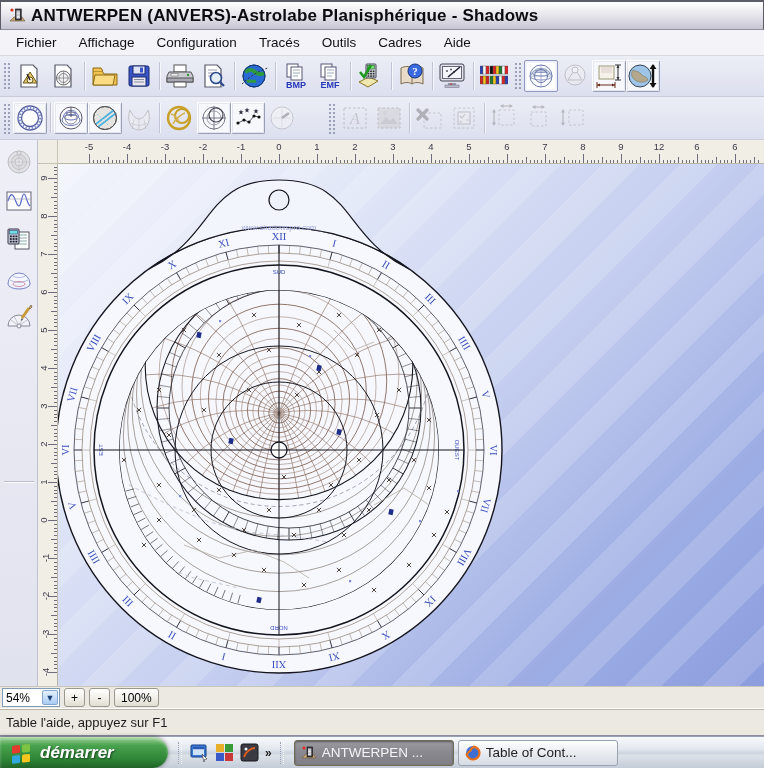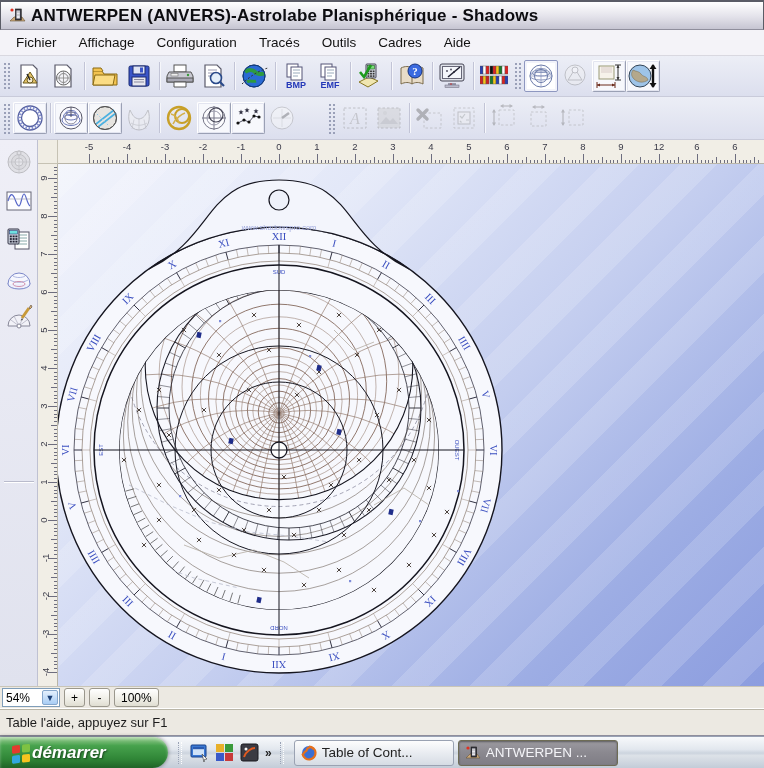--- a/index.html
+++ b/index.html
@@ -56,21 +56,21 @@
   .combo .carrow { width:16px; height:15px; margin:1px; border-radius:2px; background:linear-gradient(#e4f0fd,#a9cdf4); border:1px solid #86a7cc; display:flex; align-items:center; justify-content:center; font-size:9px; color:#1b3f76; }
   .xpbtn { height:19px; font-size:12px; color:#000; background:linear-gradient(#ffffff,#f0efe8 55%,#e0ded2); border:1px solid #9a978d; border-radius:3px; padding:0 6px; display:flex; align-items:center; justify-content:center; }
   .xpbtn.sm { width:21px; }
   .xpbtn.fit { width:126px; border:1px solid #7f8cb0; box-shadow:0 0 0 1px #cfd6e8 inset; }
 
   
   .statusbar { height:28px; background:#ece9e2; border-top:1px solid #fff; box-shadow:0 1px 0 #b9b5a7 inset; display:flex; align-items:center; padding-left:6px; font-size:13px; color:#1c1c1c; border-bottom:1px solid #8f8e9c; }
 
   
   .taskbar { height:32px; background:linear-gradient(#f7f9fb,#e2e7ee 40%,#ccd4de 52%,#dde2e8 60%,#c3ccd8 100%); border-top:1px solid #98a1b4; display:flex; align-items:stretch; }
-  .startbtn { width:168px; margin:0; border-radius:0 16px 16px 0; display:flex; align-items:center; padding:0 22px 0 10px;
+  .startbtn { width:168px; margin:0; border-radius:0 16px 16px 0; display:flex; align-items:center; gap:8px; padding:0 22px 0 10px;
     background:linear-gradient(#9ed096,#47a24d 28%,#2f8536 72%,#1f6326); box-shadow:0 0 4px rgba(0,0,0,.45), 0 2px 3px rgba(255,255,255,.35) inset; }
   .startbtn .stext { color:#fff; font-size:17px; font-weight:bold; font-style:italic; text-shadow:1px 1px 2px rgba(0,0,0,.5); }
   .qlaunch { display:flex; align-items:center; gap:6px; padding:0 8px; }
   .qgrip { width:4px; height:22px; border-left:1px dotted #9aa3b6; border-right:1px dotted #fff; margin:0 2px; }
   .qicon { width:19px; height:19px; }
   .chev { font-size:12px; font-weight:bold; color:#222; }
   .taskbtns { display:flex; align-items:center; gap:4px; }
   .taskbtn { width:160px; height:26px; border-radius:3px; display:flex; align-items:center; gap:5px; padding:0 6px; font-size:13.5px; }
   .taskbtn.inactive { background:linear-gradient(#fdfdfd,#e9ecf1 50%,#d6dce4); border:1px solid #9aa2b2; color:#222; }
   .taskbtn.active { background:linear-gradient(#9c9aa0,#8a888f 50%,#7f7d85); border:1px solid #6e6c55; box-shadow:0 1px 2px rgba(0,0,0,.4) inset; color:#f4f4f8; }
@@ -1484,33 +1484,33 @@
           </svg></div>
         <div class="qicon"><svg width="19" height="19" viewBox="0 0 19 19">
             <rect x="1" y="1" width="17" height="17" rx="2" fill="#3a3a42" stroke="#18181e"></rect>
             <path d="M4 14c2-6 8-9 11-9" fill="none" stroke="#e05a20" stroke-width="2"></path>
             <circle cx="6" cy="6" r="1.5" fill="#f5f5f5"></circle>
           </svg></div>
         <span class="chev">»</span>
         <div class="qgrip"></div>
       </div>
     <div class="taskbtns" id="taskbtns">
-        <div class="taskbtn inactive">
-          <span style="width: 16px; height: 16px; flex: 0 0 auto;"><svg width="16" height="16" viewBox="0 0 16 16">
-              <circle cx="8" cy="8" r="7" fill="#3b6fd4"></circle>
-              <path d="M8 1.5a6.5 6.5 0 1 1-6.3 8c1.2-.6 1.4-2.8 3-3.3C6 5.8 5.6 4 7 3c1.6-1.1 4-.6 5.3 1.1" fill="none" stroke="#e8701b" stroke-width="2.2"></path>
-            </svg></span>
-          <span class="tlabel">Table of Cont...</span>
-        </div>
         <div class="taskbtn active">
           <span style="width: 16px; height: 16px; flex: 0 0 auto;"><svg width="16" height="16" viewBox="0 0 16 16">
               <path d="M1 13h14l-3-4H5z" fill="#caa87a" stroke="#6a5536" stroke-width=".6"></path>
               <rect x="6.08" y="2" width="5.44" height="10" fill="#3a3a44" stroke="#111" stroke-width=".6"></rect>
               <rect x="7.04" y="3.5" width="3.2" height="7" fill="#e8e8ee"></rect>
               <path d="M7.04 5h3.2M7.04 8h3.2" stroke="#888" stroke-width=".6"></path>
               <circle cx="3" cy="3" r="1.6" fill="#e03020"></circle>
             </svg></span>
           <span class="tlabel">ANTWERPEN ...</span>
         </div>
+        <div class="taskbtn inactive">
+          <span style="width: 16px; height: 16px; flex: 0 0 auto;"><svg width="16" height="16" viewBox="0 0 16 16">
+              <circle cx="8" cy="8" r="7" fill="#3b6fd4"></circle>
+              <path d="M8 1.5a6.5 6.5 0 1 1-6.3 8c1.2-.6 1.4-2.8 3-3.3C6 5.8 5.6 4 7 3c1.6-1.1 4-.6 5.3 1.1" fill="none" stroke="#e8701b" stroke-width="2.2"></path>
+            </svg></span>
+          <span class="tlabel">Table of Cont...</span>
+        </div>
       </div>
   </div>
 
 </div>
 
 </body></html>

